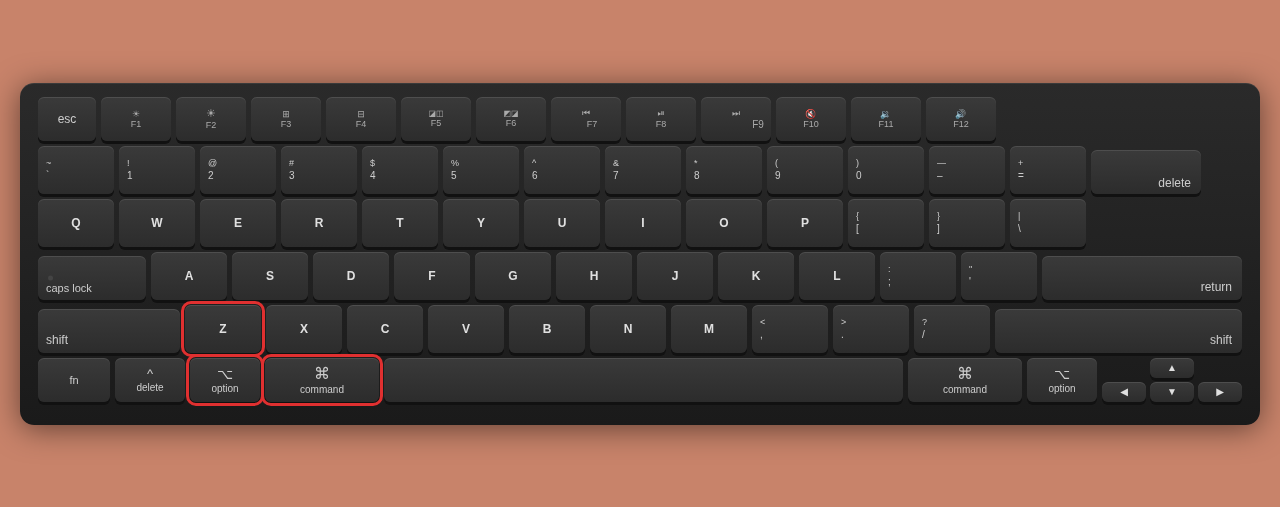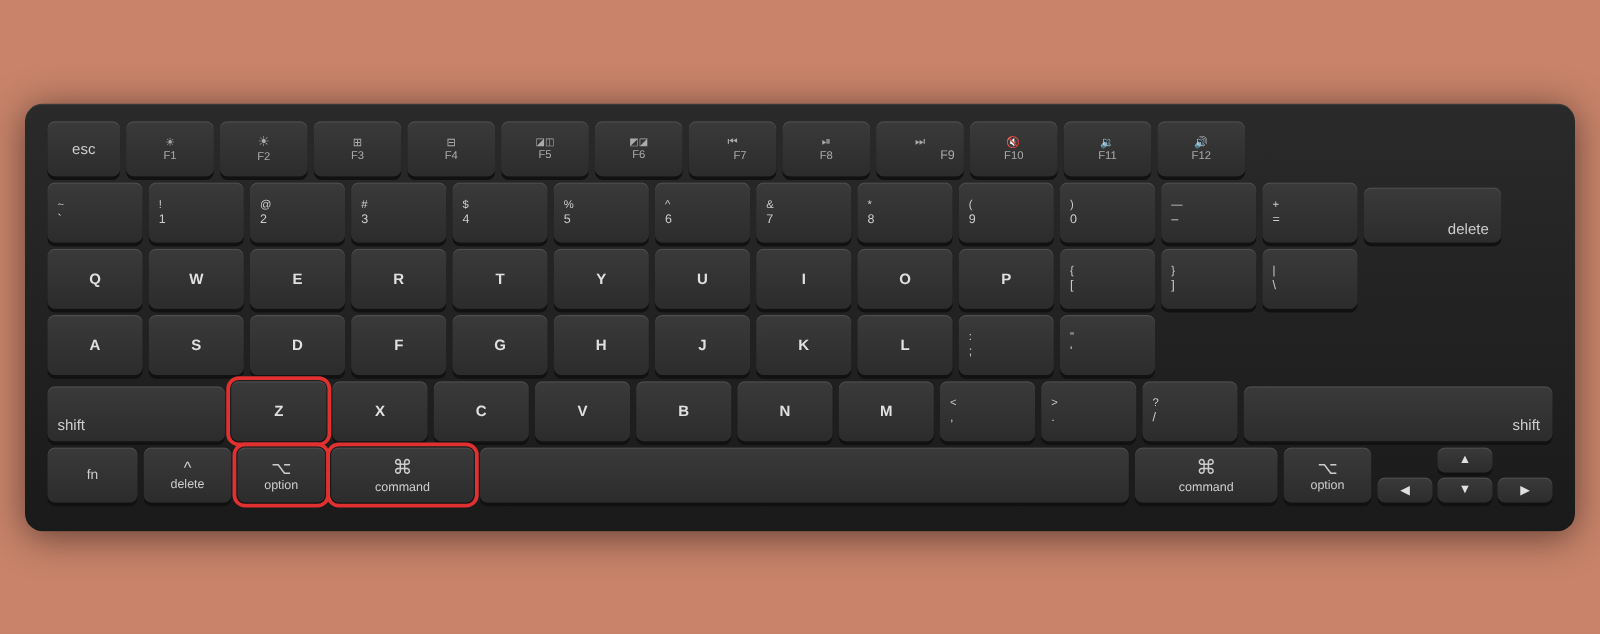--- a/index.html
+++ b/index.html
@@ -271,20 +271,24 @@
       <span class="symbol-top">}</span>
       <span class="symbol-bottom" style="margin-top:2px;">]</span>
     </div>
     <div class="key key-backslash" style="align-items:flex-start;padding-left:8px;">
       <span class="symbol-top">|</span>
       <span class="symbol-bottom" style="margin-top:2px;">\</span>
     </div>
   </div>
 
   <div class="keyboard-row">
+    <div class="key key-capslock" style="width:108px;align-items:flex-start;justify-content:flex-end;padding:0 0 6px 8px;position:relative;">
+      <div class="capslock-dot"></div>
+      <span style="color:#ccc;font-size:11px;">caps lock</span>
+    </div>
     <div class="key key-letter">
         <span class="single-label">A</span>
       </div>
     <div class="key key-letter">
         <span class="single-label">S</span>
       </div>
     <div class="key key-letter">
         <span class="single-label">D</span>
       </div>
     <div class="key key-letter">
@@ -305,20 +309,23 @@
     <div class="key key-letter">
         <span class="single-label">L</span>
       </div>
     <div class="key key-letter" style="align-items:flex-start;padding-left:8px;">
       <span class="symbol-top">:</span>
       <span class="symbol-bottom" style="margin-top:2px;">;</span>
     </div>
     <div class="key key-letter" style="align-items:flex-start;padding-left:8px;">
       <span class="symbol-top">"</span>
       <span class="symbol-bottom" style="margin-top:2px;">'</span>
+    </div>
+    <div class="key key-return" style="width:108px;flex:1;align-items:flex-end;justify-content:flex-end;padding:0 10px 6px 0;">
+      <span style="color:#ccc;font-size:12px;">return</span>
     </div>
   </div>
 
   <div class="keyboard-row">
     <div class="key key-shift-l" style="width:142px;align-items:flex-start;justify-content:flex-end;padding:0 0 6px 8px;">
       <span style="color:#ccc;font-size:12px;">shift</span>
     </div>
     <div class="key key-letter highlighted">
         <span class="single-label">Z</span>
       </div>

